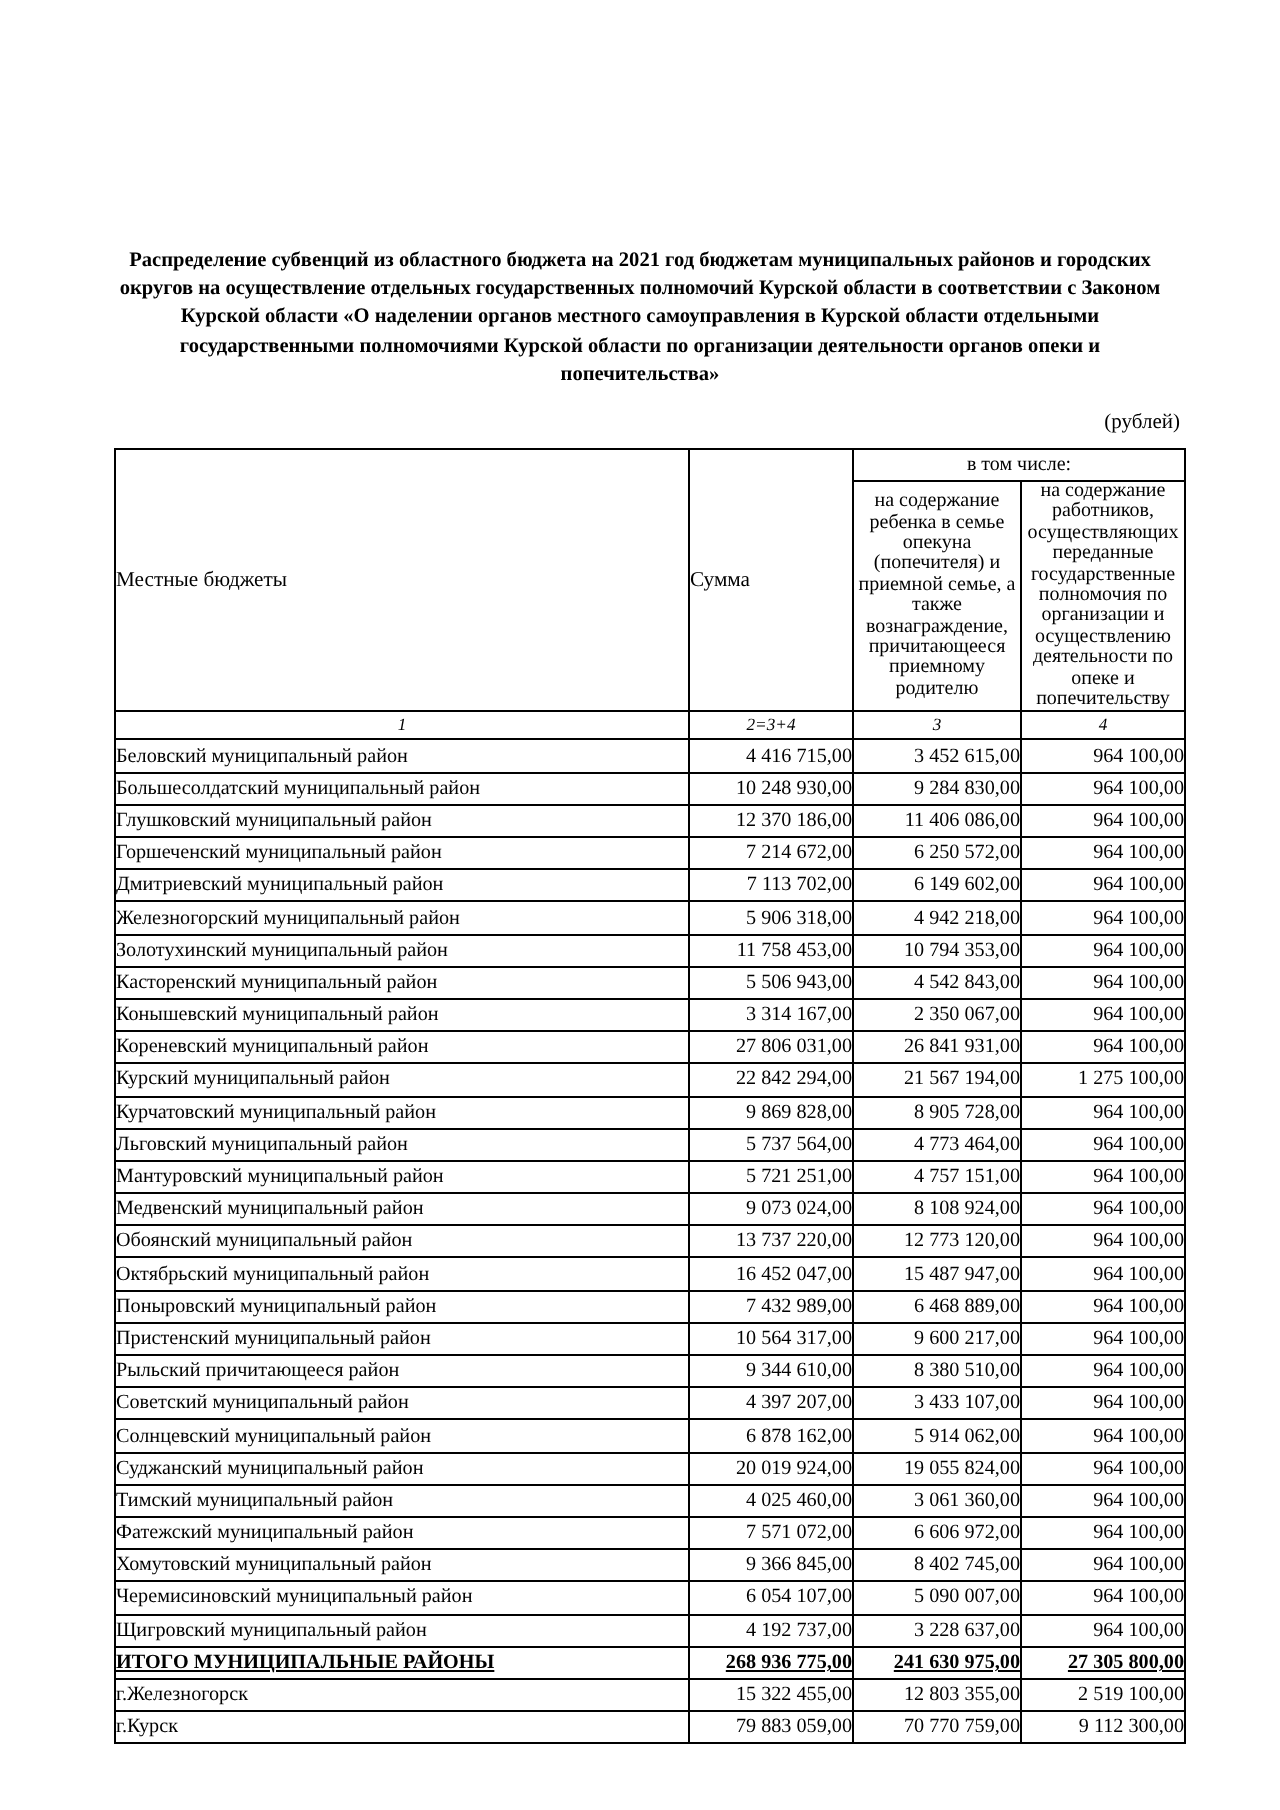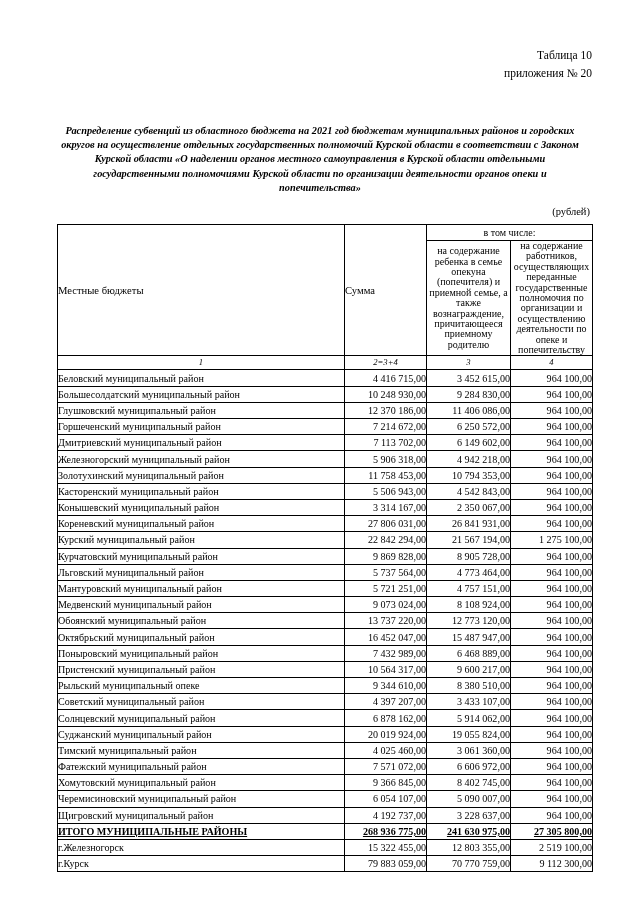--- a/index.html
+++ b/index.html
@@ -36,21 +36,20 @@
   
   .doc-title {
     position: absolute;
     top: 124px;
     left: 56px;
     width: 528px;
     text-align: center;
     font-size: 10.3px;
     font-weight: bold;
     line-height: 14.2px;
-    font-style: italic;
   }
 
   
   .units-note {
     position: absolute;
     top: 206px;
     right: 50px;
     font-size: 10.5px;
   }
 
@@ -127,24 +126,20 @@
     font-weight: bold;
     font-size: 10.4px;
     text-decoration: underline;
   }
 </style>
 </head>
 <body>
 
 <div class="page">
 
-  <div class="doc-caption">
-    <div>Таблица 10</div>
-    <div>приложения № 20</div>
-  </div>
 
   <div class="doc-title">Распределение субвенций из областного бюджета на 2021 год бюджетам муниципальных районов и городских округов на осуществление отдельных государственных полномочий Курской области в соответствии с Законом Курской области «О наделении органов местного самоуправления в Курской области отдельными государственными полномочиями Курской области по организации деятельности органов опеки и попечительства»</div>
 
   <div class="units-note">(рублей)</div>
 
   <div class="tbl-wrap">
     <table class="budget">
       <colgroup>
         <col class="c-name">
         <col class="c-sum">
@@ -277,21 +272,21 @@
             <td class="num">6 468 889,00</td>
             <td class="num">964 100,00</td>
           </tr>
           <tr>
             <td class="name">Пристенский муниципальный район</td>
             <td class="num">10 564 317,00</td>
             <td class="num">9 600 217,00</td>
             <td class="num">964 100,00</td>
           </tr>
           <tr>
-            <td class="name">Рыльский муниципальный опеке</td>
+            <td class="name">Рыльский причитающееся район</td>
             <td class="num">9 344 610,00</td>
             <td class="num">8 380 510,00</td>
             <td class="num">964 100,00</td>
           </tr>
           <tr>
             <td class="name">Советский муниципальный район</td>
             <td class="num">4 397 207,00</td>
             <td class="num">3 433 107,00</td>
             <td class="num">964 100,00</td>
           </tr>

